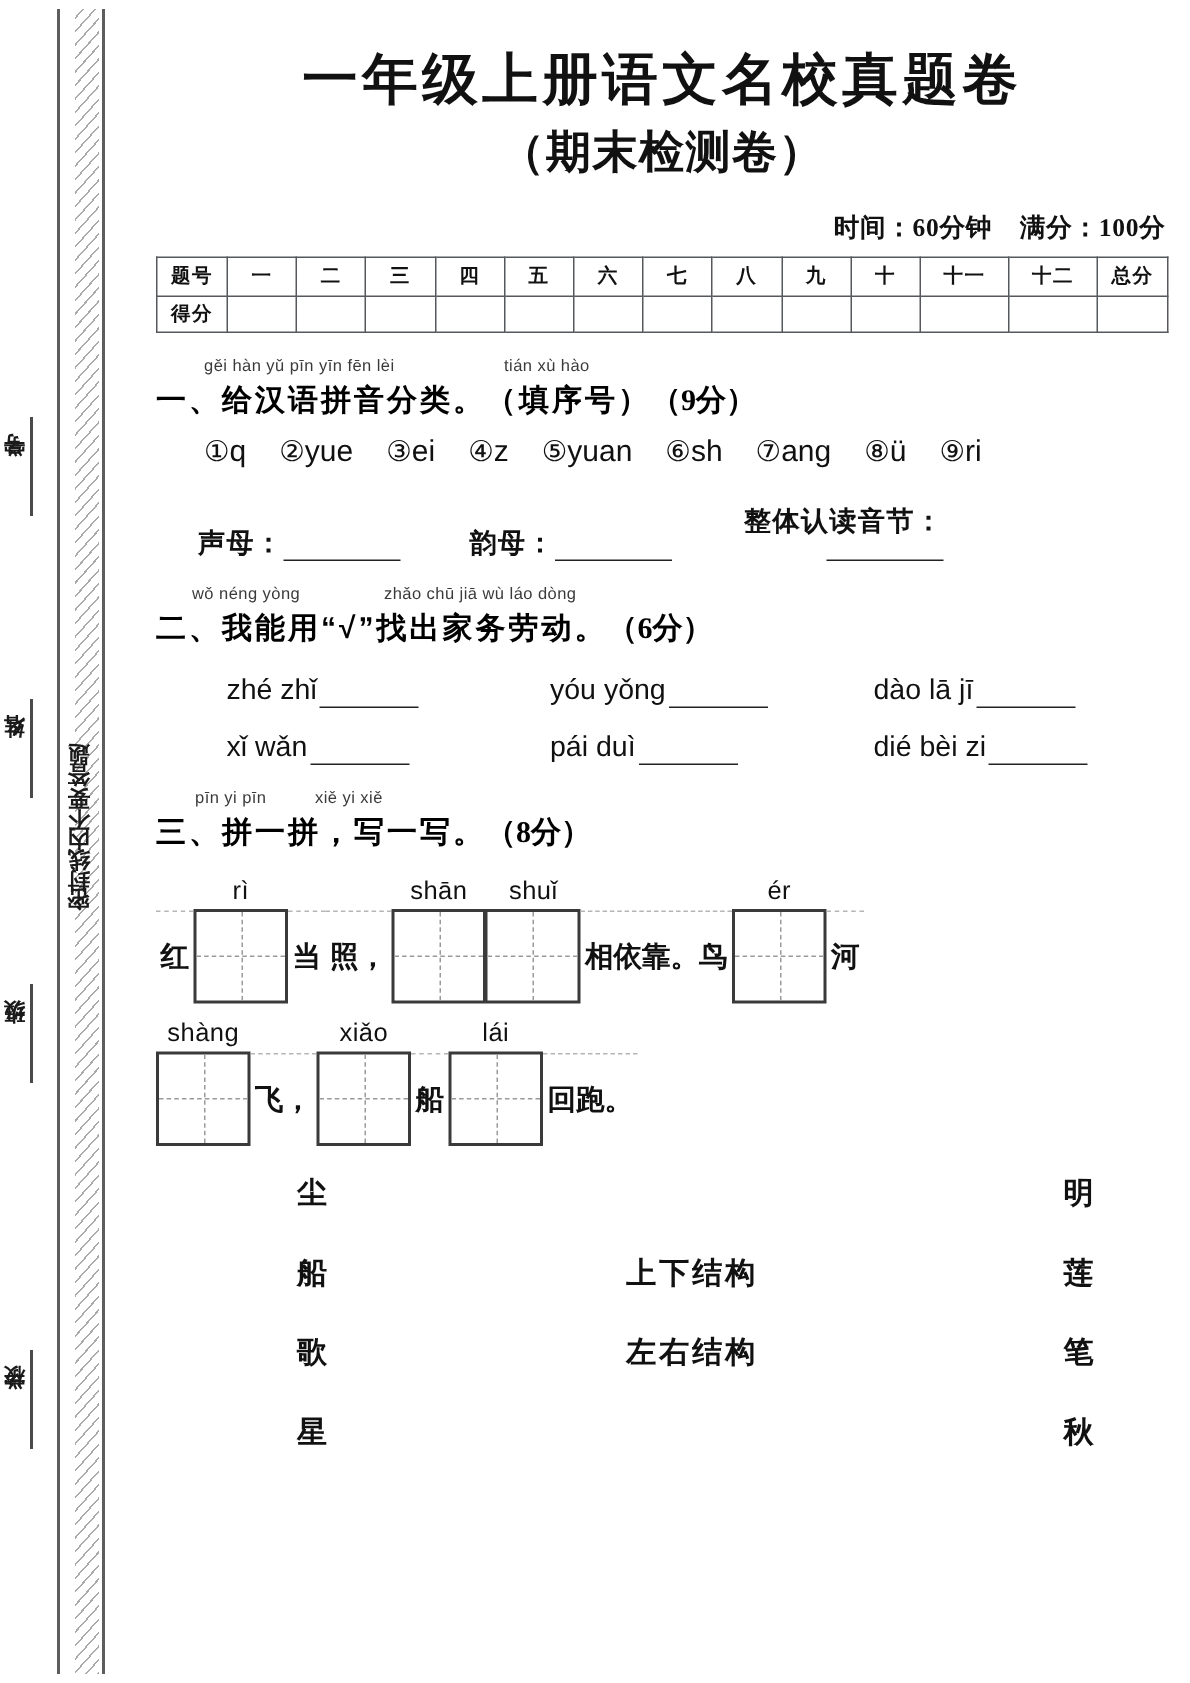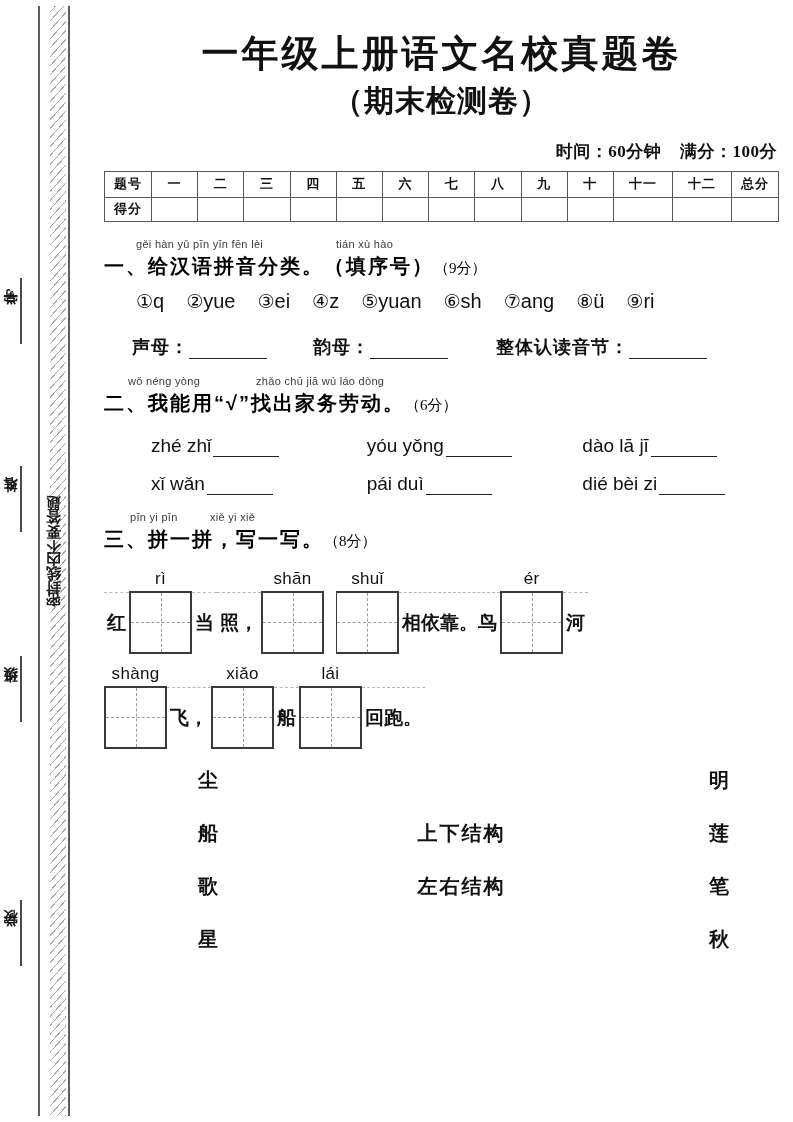--- a/index.html
+++ b/index.html
@@ -83,21 +83,21 @@
   
   .section{margin:0 14px;}
   .sec-head{position:relative;margin-top:16px;height:42px;}
   .sec-title{
     position:absolute;left:0;bottom:0;white-space:nowrap;
     font-family:"Liberation Sans","DejaVu Sans",sans-serif;
     font-size:20px;font-weight:700;letter-spacing:2px;color:#000;
   }
   .sec-title .pts{
     font-family:"Liberation Serif","DejaVu Serif",serif;
-    font-size:15px;font-weight:400;letter-spacing:0;
+    font-size:20px;font-weight:700;letter-spacing:0;
   }
   .sec-py{
     position:absolute;top:0;
     font-family:"Liberation Sans","DejaVu Sans",sans-serif;
     font-size:11px;color:#3a3a3a;white-space:nowrap;letter-spacing:.3px;
   }
 
   
   #pinyin-options{
     margin-top:10px;padding-left:32px;
@@ -110,36 +110,36 @@
     margin-top:22px;padding-left:28px;display:flex;align-items:flex-end;
     font-size:18px;font-weight:700;font-family:"Liberation Serif","DejaVu Serif",serif;
   }
   .cat-item{display:flex;align-items:flex-end;white-space:nowrap;}
   .cat-item .lbl{letter-spacing:1px;}
   .blank-line{display:inline-block;border-bottom:1.5px solid #222;height:14px;}
   #cat-0{margin-left:0;}
   #cat-0 .blank-line{width:78px;}
   #cat-1{margin-left:46px;}
   #cat-1 .blank-line{width:78px;}
-  #cat-2{margin-left:48px;}
+  #cat-2{margin-left:48px;flex-direction:column;}
   #cat-2 .blank-line{width:78px;}
 
   
   #chores{margin-top:18px;padding-left:28px;}
   .chore-row{display:flex;margin-bottom:16px;}
   .chore-cell{
     width:214px;display:flex;align-items:flex-end;
     font-family:"Liberation Sans","DejaVu Sans",sans-serif;font-size:19px;margin-left:19px;
   }
   .chore-cell .blank-line{width:66px;margin-left:2px;height:13px;}
 
   
   #write-rows{margin-top:14px;}
   .tz-row{display:flex;align-items:flex-end;margin-bottom:8px;}
-  .cellgroup{display:flex;align-items:flex-end;gap:12px;}
+  .cellgroup{display:flex;align-items:flex-end;}
   .tz-unit{display:flex;flex-direction:column;align-items:center;}
   .tz-py{
     font-family:"Liberation Sans","DejaVu Sans",sans-serif;
     font-size:17px;height:24px;line-height:24px;letter-spacing:.3px;
   }
   .tz-box{
     width:63px;height:63px;border:2px solid #3a3a3a;background:#fff;
     position:relative;box-sizing:border-box;
   }
   .tz-box::before,.tz-box::after{content:"";position:absolute;}

